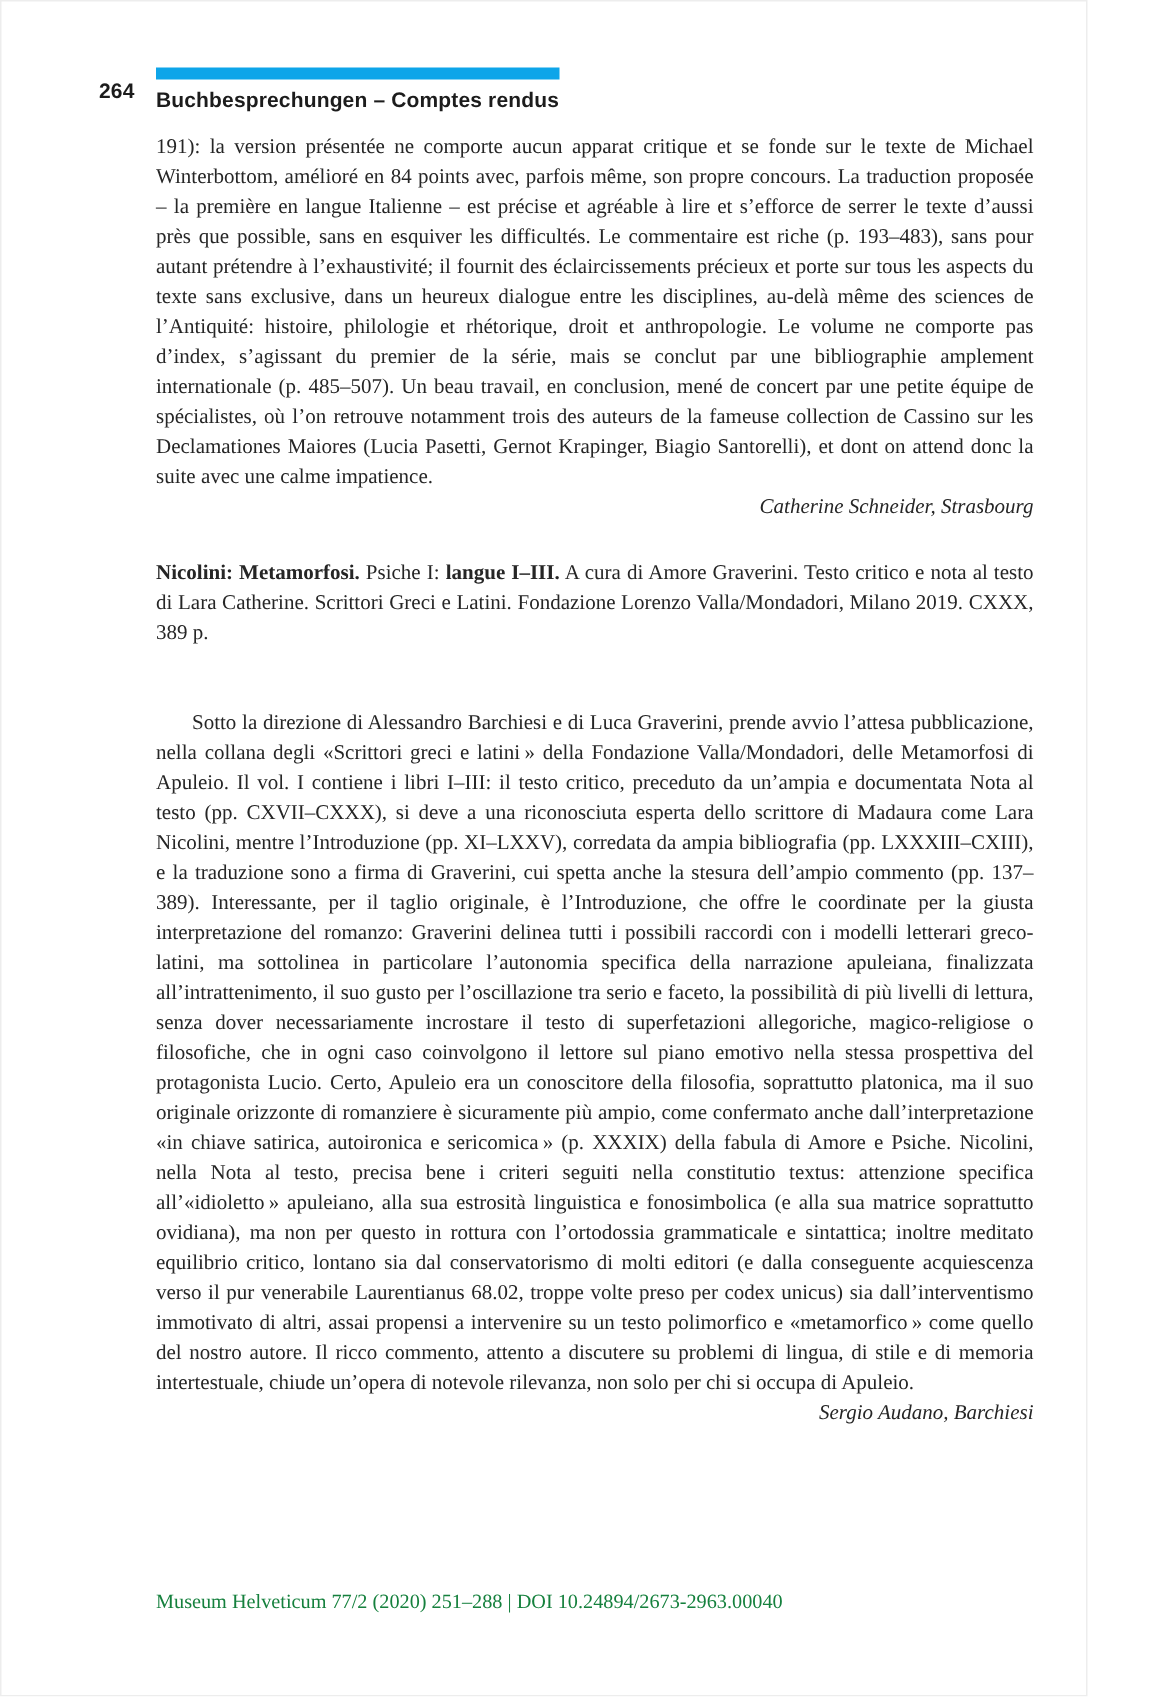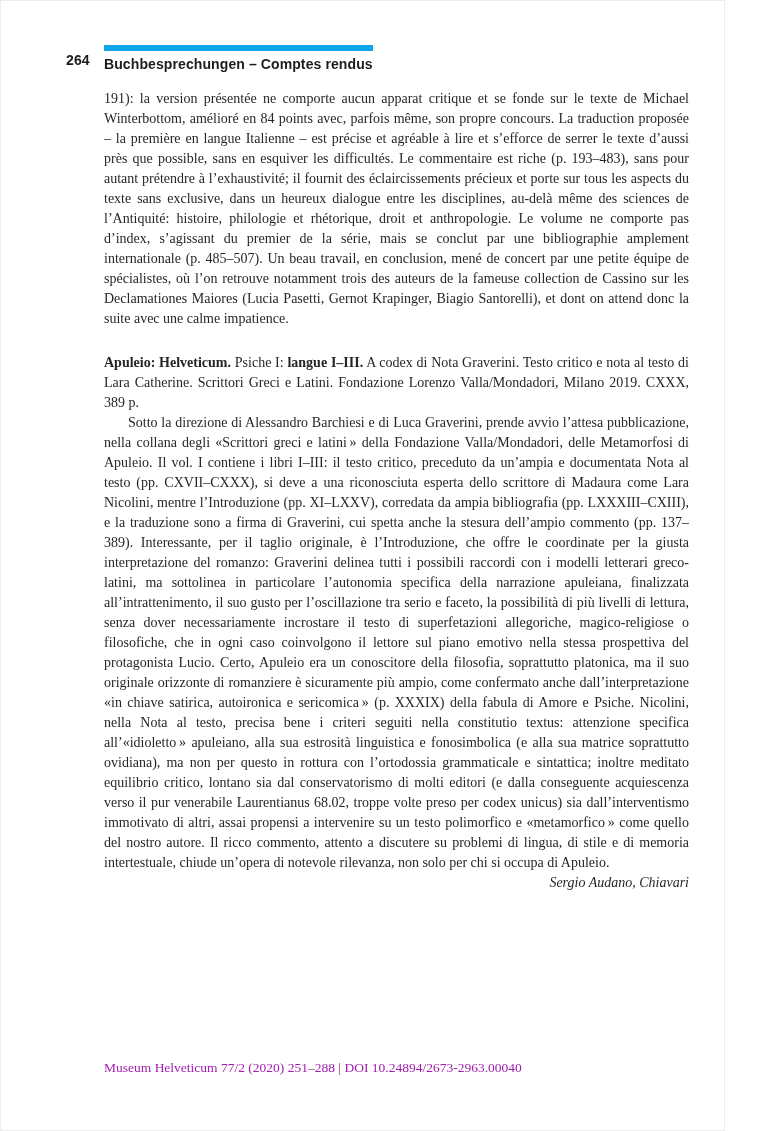--- a/index.html
+++ b/index.html
@@ -20,65 +20,66 @@
     left: 65px;
     display: flex;
     align-items: flex-start;
     font-family: "Liberation Sans", sans-serif;
     font-weight: 700;
     font-size: 14px;
     color: #1c1c1c;
     letter-spacing: 0.1px;
   }
   .page-number { width: 38px; padding-top: 7px; }
-  .running-title { border-top: 6px solid #0ea5e9; padding-top: 5px; }
+  .running-title { border-top: 8px solid #0ea5e9; padding-top: 5px; }
   .content {
     position: absolute;
     top: 88px;
     left: 103px;
     width: 585px;
     font-size: 14px;
     line-height: 20px;
     text-align: justify;
     hyphens: manual;
   }
   .para { text-align: justify; }
-  .para.indent { text-indent: 24px; }
+  .para.indent { text-indent: 24px; margin-top: 40px; }
   .signature { text-align: right; font-style: italic; }
   .review-gap { margin-top: 24px; }
   .b { font-weight: 700; }
   .i { }
   .page-footer {
     position: absolute;
     top: 1059px;
     left: 103px;
     font-size: 13.5px;
-    color: #a21caf;
+    color: #15803d;
   }
 </style>
 </head>
 <body>
 
 <div class="page">
 
   <header class="running-header">
     <span class="page-number">264</span>
     <span class="running-title">Buchbesprechungen – Comptes rendus</span>
   </header>
 
   <main class="content">
 
     <section class="review">
       <p class="para"><span>191): la version présentée ne comporte aucun apparat critique et se fonde sur le texte de Michael Winterbottom, amélioré en 84&nbsp;points avec, parfois même, son propre concours. La traduction proposée – la première en langue Italienne – est précise et agréable à lire et s’efforce de serrer le texte d’aussi près que possible, sans en esquiver les difficultés. Le commentaire est riche (p.&nbsp;193–483), sans pour autant prétendre à l’exhaustivité; il fournit des éclaircissements précieux et porte sur tous les aspects du texte sans exclusive, dans un heureux dialogue entre les disciplines, au-delà même des sciences de l’Antiquité: histoire, philologie et rhétorique, droit et anthropologie. Le volume ne comporte pas d’index, s’agissant du premier de la série, mais se conclut par une bibliographie ample­ment internationale (p.&nbsp;485–507). Un beau travail, en conclusion, mené de concert par une petite équipe de spécialistes, où l’on retrouve notamment trois des auteurs de la fameuse collection de Cassino sur les </span><span class="i">Declamationes Maiores</span><span> (Lucia Pasetti, Gernot Kra­pinger, Biagio Santorelli), et dont on attend donc la suite avec une calme impatience.</span></p>
+      <p class="signature">Catherine Schneider, Strasbourg</p>
     </section>
 
     <section class="review review-gap">
-      <p class="para"><span class="b">Apuleio: Helveticum.</span><span> Psiche I: </span><span class="b">langue I–III.</span><span> A codex di </span><span class="i">Nota Graverini.</span><span> Testo critico e nota al testo di </span><span class="i">Lara Catherine.</span><span> Scrittori Greci e Latini. Fondazione Lorenzo Valla/Mondado­ri, Milano 2019. CXXX, 389 p.</span></p>
+      <p class="para"><span class="b">Nicolini: Metamorfosi.</span><span> Psiche I: </span><span class="b">langue I–III.</span><span> A cura di </span><span class="i">Amore Graverini.</span><span> Testo critico e nota al testo di </span><span class="i">Lara Catherine.</span><span> Scrittori Greci e Latini. Fondazione Lorenzo Valla/Mondado­ri, Milano 2019. CXXX, 389 p.</span></p>
       <p class="para indent"><span>Sotto la direzione di Alessandro Barchiesi e di Luca Graverini, prende avvio l’attesa pubblicazione, nella collana degli «Scrittori greci e latini » della Fondazione Valla/Monda­dori, delle </span><span class="i">Metamorfosi</span><span> di Apuleio. Il vol. I contiene i libri I–III: il testo critico, preceduto da un’ampia e documentata </span><span class="i">Nota al testo</span><span> (pp.&nbsp;CXVII–CXXX), si deve a una riconosciuta esperta dello scrittore di Madaura come Lara Nicolini, mentre l’</span><span class="i">Introduzione</span><span> (pp. XI–LXXV), corredata da ampia bibliografia (pp.&nbsp;LXXXIII–CXIII), e la traduzione sono a firma di Graverini, cui spetta anche la stesura dell’ampio commento (pp.&nbsp;137–389). Interessan­te, per il taglio originale, è l’</span><span class="i">Introduzione</span><span>, che offre le coordinate per la giusta interpreta­zione del romanzo: Graverini delinea tutti i possibili raccordi con i modelli letterari greco-latini, ma sottolinea in particolare l’autonomia specifica della narrazione apuleia­na, finalizzata all’intrattenimento, il suo gusto per l’oscillazione tra serio e faceto, la possibilità di più livelli di lettura, senza dover necessariamente incrostare il testo di superfetazioni allegoriche, magico-religiose o filosofiche, che in ogni caso coinvolgono il lettore sul piano emotivo nella stessa prospettiva del protagonista Lucio. Certo, Apuleio era un conoscitore della filosofia, soprattutto platonica, ma il suo originale orizzonte di romanziere è sicuramente più ampio, come confermato anche dall’interpretazione «in chiave satirica, autoironica e sericomica » (p.&nbsp;XXXIX) della </span><span class="i">fabula</span><span> di Amore e Psiche. Nicolini, nella </span><span class="i">Nota al testo</span><span>, precisa bene i criteri seguiti nella </span><span class="i">constitutio textus:</span><span> attenzio­ne specifica all’«idioletto » apuleiano, alla sua estrosità linguistica e fonosimbolica (e alla sua matrice soprattutto ovidiana), ma non per questo in rottura con l’ortodossia gramma­ticale e sintattica; inoltre meditato equilibrio critico, lontano sia dal conservatorismo di molti editori (e dalla conseguente acquiescenza verso il pur venerabile </span><span class="i">Laurentianus 68.02</span><span>, troppe volte preso per </span><span class="i">codex unicus</span><span>) sia dall’interventismo immotivato di altri, assai propensi a intervenire su un testo polimorfico e «metamorfico » come quello del nostro autore. Il ricco commento, attento a discutere su problemi di lingua, di stile e di memoria intertestuale, chiude un’opera di notevole rilevanza, non solo per chi si occupa di Apuleio.</span></p>
-      <p class="signature">Sergio Audano, Chiavari</p>
+      <p class="signature">Sergio Audano, Barchiesi</p>
     </section>
 
   </main>
 
   <footer class="page-footer">
     <span>Museum Helveticum 77/2 (2020) 251–288 | DOI 10.24894/2673-2963.00040</span>
   </footer>
 
 </div>
 

